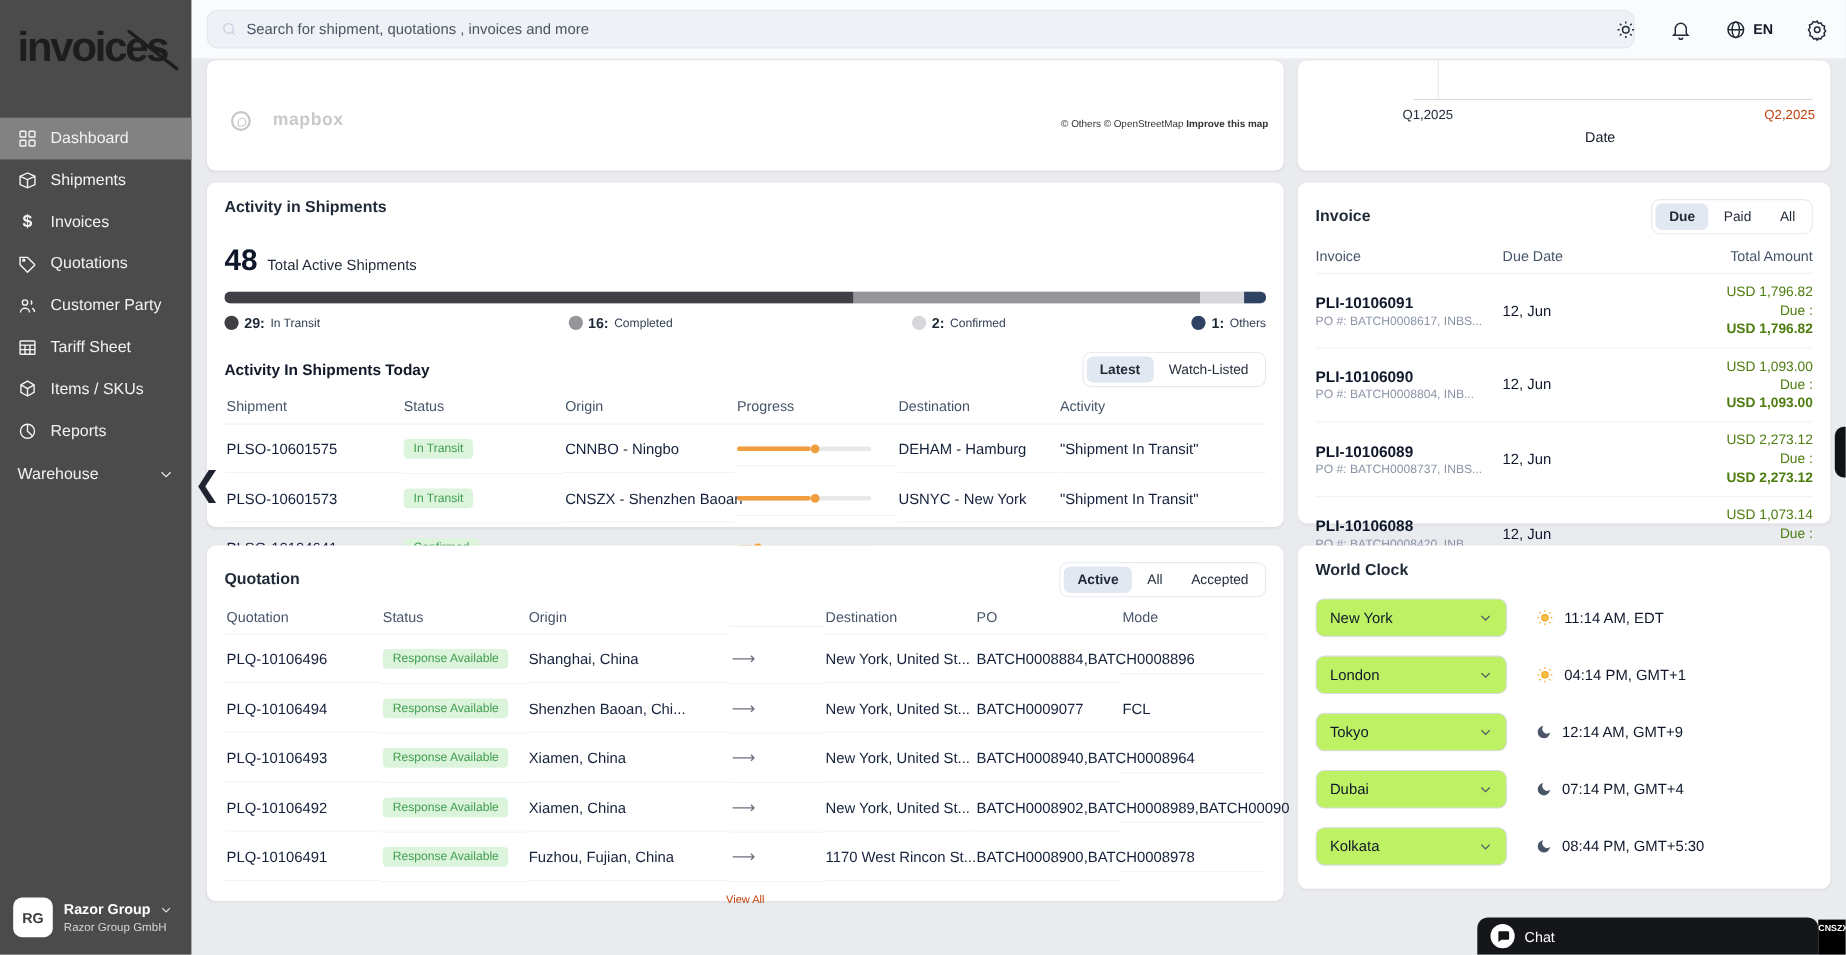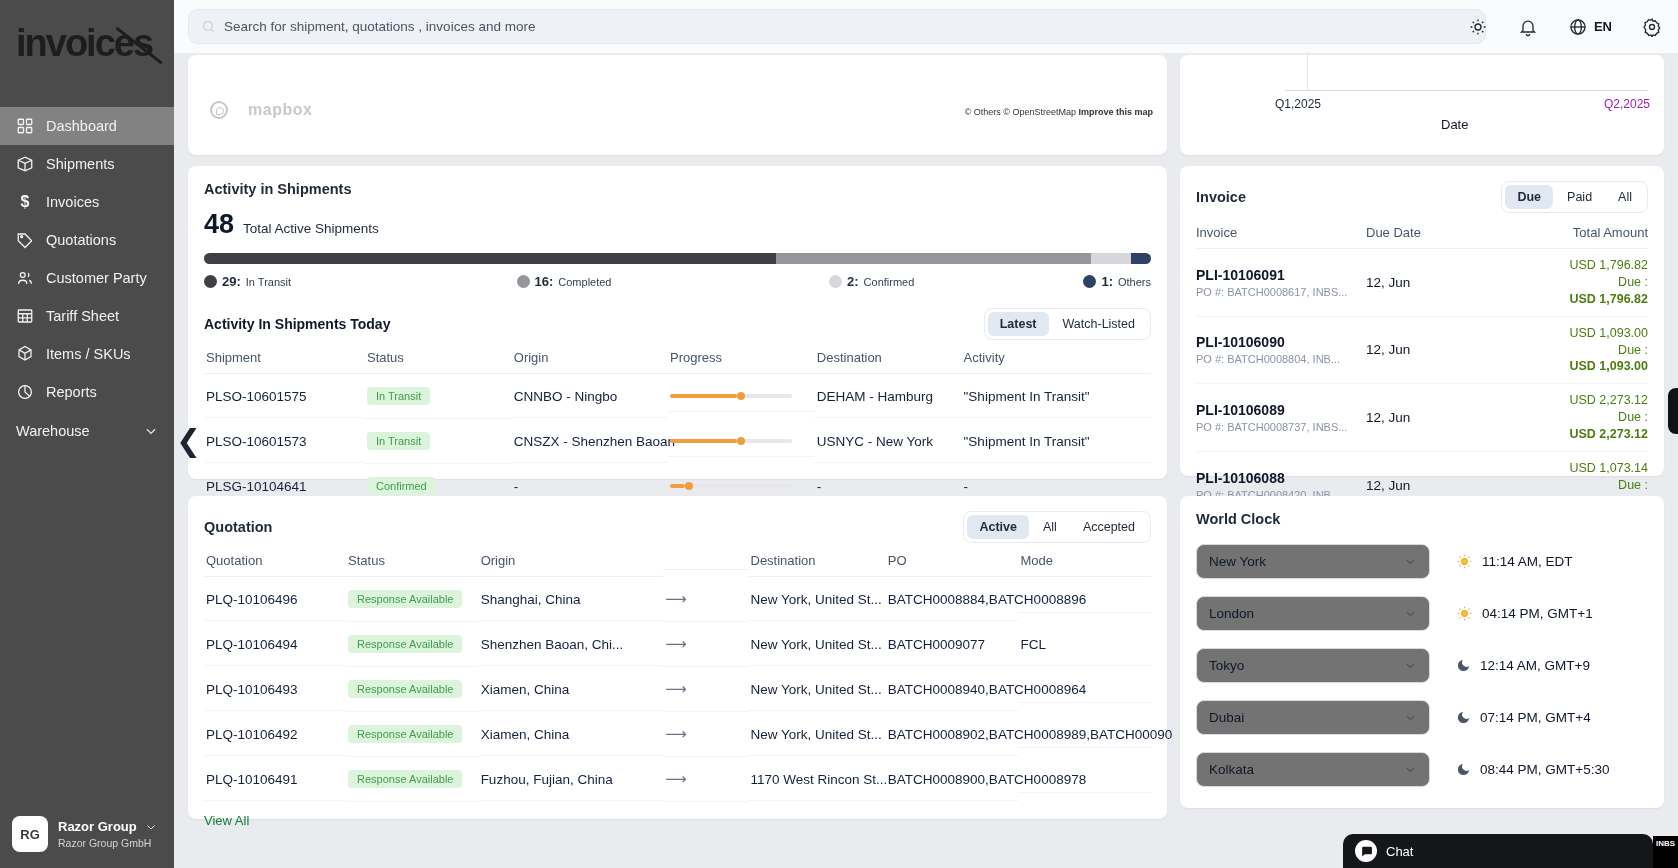--- a/index.html
+++ b/index.html
@@ -45,26 +45,26 @@
   .mapbox-brand .mb-circle { width:18px; height:18px; border:2px solid #c7c7c7; border-radius:50%; position:relative; }
   .mapbox-brand .mb-circle::after { content:""; position:absolute; left:4px; top:4px; width:6px; height:6px; border:1.5px solid #c7c7c7; border-radius:50% 50% 50% 0; }
   .mapbox-brand .mb-text { font-size:16px; font-weight:bold; color:#c9c9c9; letter-spacing:0.5px; }
   .map-attrib { position:absolute; right:14px; bottom:38px; font-size:9px; color:#333; }
   .map-attrib b { cursor:pointer; }
   
   .chart-card { top:2px; height:100px; }
   .axis-h { position:absolute; left:105px; right:16px; top:35px; height:1px; background:#d8dce2; }
   .grid-v { position:absolute; left:127px; top:0; width:1px; height:35px; background:#e3e6ea; }
   .tick-q1 { position:absolute; left:95px; top:42px; font-size:12px; color:#1f2937; }
-  .tick-q2 { position:absolute; right:14px; top:42px; font-size:12px; color:#a21caf; }
+  .tick-q2 { position:absolute; right:14px; top:42px; font-size:12px; color:#c2410c; }
   .axis-label { position:absolute; left:261px; top:62px; font-size:13px; color:#111827; }
   
   .activity-card { top:113px; height:313px; padding:15px 16px; }
   .card-title { font-size:14.5px; font-weight:bold; color:#1f2937; }
-  .total-row { margin-top:12px; display:flex; align-items:baseline; gap:9px; }
+  .total-row { margin-top:24px; display:flex; align-items:baseline; gap:9px; }
   .total-num { font-size:27px; font-weight:bold; color:#0f172a; }
   .total-label { font-size:13.5px; color:#1f2937; }
   .stack-bar { margin-top:13px; height:11px; border-radius:6px; overflow:hidden; display:flex; background:#e5e7eb; }
   .stack-bar .seg { height:100%; }
   .legend { position:relative; margin-top:10px; height:18px; }
   .legend-item { position:absolute; display:flex; align-items:center; gap:5px; }
   .legend-item .dot { width:13px; height:13px; border-radius:50%; flex:none; }
   .legend-count { font-size:13px; font-weight:bold; color:#1f2937; }
   .legend-label { font-size:11px; color:#334155; }
   .today-head { margin-top:16px; display:flex; align-items:center; justify-content:space-between; }
@@ -72,42 +72,42 @@
   .tab-group { display:flex; border:1px solid #e8eaef; background:#fff; border-radius:8px; padding:3px; gap:2px; }
   .tab { padding:5px 12px; font-size:12.5px; color:#1f2937; border-radius:6px; cursor:pointer; white-space:nowrap; }
   .tab.active { background:#e2e8f2; font-weight:bold; }
   .ship-grid { display:grid; grid-template-columns:17% 15.5% 16.5% 15.5% 15.5% auto; align-items:center; }
   .thead { color:#475569; font-size:13px; padding:10px 2px 8px 2px; border-bottom:1px solid #eef0f4; }
   .trow { font-size:13.5px; color:#15213a; padding:13px 2px; border-bottom:1px solid #f1f3f6; cursor:pointer; white-space:nowrap; }
   .badge { display:inline-block; background:#dcf3dc; color:#3f9e4e; font-size:11px; padding:3px 9px; border-radius:4px; }
   .prog { width:122px; height:4px; background:#e8e8ea; border-radius:3px; position:relative; }
   .prog .fill { position:absolute; left:0; top:0; height:4px; background:#f09d3d; border-radius:3px; }
   .prog .knob { position:absolute; top:-2px; width:8px; height:8px; border-radius:50%; background:#f09d3d; }
-  .view-all { text-align:left; color:#15803d; font-size:13px; padding:11px 0 4px 0; cursor:pointer; }
+  .view-all { text-align:center; color:#c2410c; font-size:10px; padding:11px 0 4px 0; cursor:pointer; }
   
   .invoice-card { top:113px; height:310px; padding:15px 16px; }
   .inv-head { display:flex; align-items:center; justify-content:space-between; }
   .inv-grid { display:grid; grid-template-columns:170px 110px auto; align-items:center; }
   .inv-thead { color:#475569; font-size:13px; padding:12px 0 8px 0; border-bottom:1px solid #eef0f4; }
   .inv-row { padding:8px 0; border-bottom:1px solid #f1f3f6; cursor:pointer; }
   .inv-id { font-size:14px; font-weight:bold; color:#0f172a; }
   .inv-po { font-size:11px; color:#8a94a6; margin-top:3px; white-space:nowrap; }
   .inv-date { font-size:13.5px; color:#0f172a; }
   .inv-amt { text-align:right; font-size:12.5px; color:#4d7c0f; line-height:1.35; }
   .inv-amt .b { font-weight:bold; }
   .ta-r { text-align:right; }
   
   .quote-card { top:443px; height:323px; padding:15px 16px; }
   .q-grid { display:grid; grid-template-columns:15% 14% 19.5% 9% 14.5% 14% auto; align-items:center; }
   .arrow { color:#6b7280; font-size:15px; }
   .q-po { overflow:visible; }
   
   .clock-card { top:443px; height:312px; padding:15px 16px; }
   .clock-row { display:flex; align-items:center; margin-top:17px; }
-  .clock-select { width:234px; border:1px solid #d7dbe2; background:#737373; border-radius:8px; padding:9px 12px; display:flex; align-items:center; justify-content:space-between; font-size:13.5px; color:#0f172a; cursor:pointer; }
+  .clock-select { width:174px; border:1px solid #d7dbe2; background:#bef264; border-radius:8px; padding:9px 12px; display:flex; align-items:center; justify-content:space-between; font-size:13.5px; color:#0f172a; cursor:pointer; }
   .clock-select svg { width:13px; height:13px; stroke:#4b5563; fill:none; stroke-width:2; }
   .clock-time { margin-left:26px; display:flex; align-items:center; gap:9px; font-size:13.5px; color:#0f172a; }
   .sun-ic { width:17px; height:17px; stroke:#f5a623; fill:#f5c242; stroke-width:1.6; }
   .moon-ic { width:15px; height:15px; fill:#4a5568; }
   
   .collapse-chevron { position:absolute; left:2px; top:370px; font-size:30px; color:#1f2430; z-index:25; cursor:pointer; font-family:"DejaVu Sans",sans-serif; }
   .edge-tab { position:absolute; right:0; top:388px; width:10px; height:46px; background:#101216; border-radius:8px 0 0 8px; z-index:40; cursor:pointer; }
   .chat-bar { position:absolute; left:1343px; bottom:0; width:310px; height:34px; background:#14161a; border-radius:10px 10px 0 0; display:flex; align-items:center; gap:9px; padding:0 12px; z-index:40; cursor:pointer; }
   .chat-bubble { width:22px; height:22px; background:#ffffff; border-radius:50%; display:flex; align-items:center; justify-content:center; flex:none; }
   .chat-bubble svg { width:13px; height:13px; fill:#14161a; }
@@ -561,13 +561,13 @@
 
 <div class="edge-tab"></div>
 <div class="chat-bar">
   <div class="chat-bubble">
     <svg viewBox="0 0 24 24">
         <path d="M4 3h16a2 2 0 0 1 2 2v10a2 2 0 0 1-2 2H9l-5 4V5a2 2 0 0 1 2-2z"></path>
       </svg>
   </div>
   <span class="chat-label">Chat</span>
 </div>
-<div class="corner-tag">INBS</div>
+<div class="corner-tag">CNSZX</div>
 
 </body></html>

